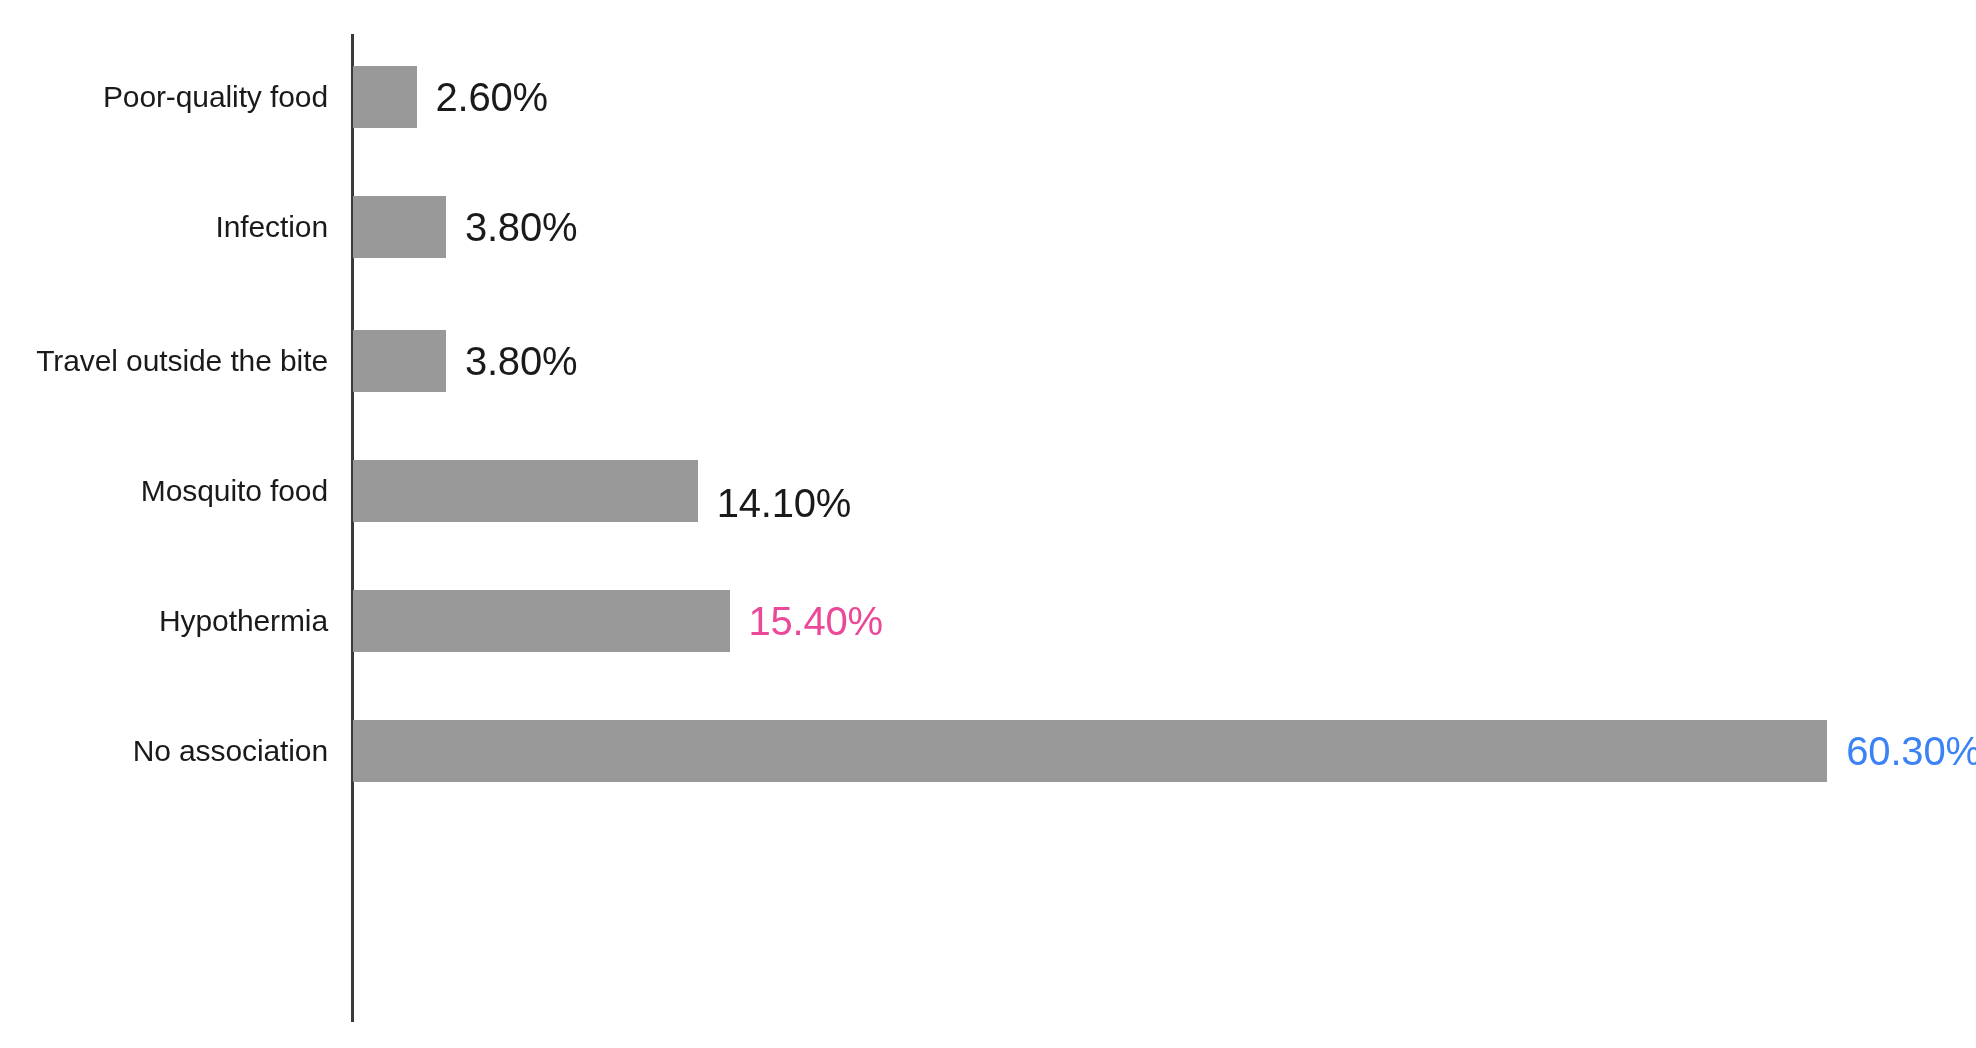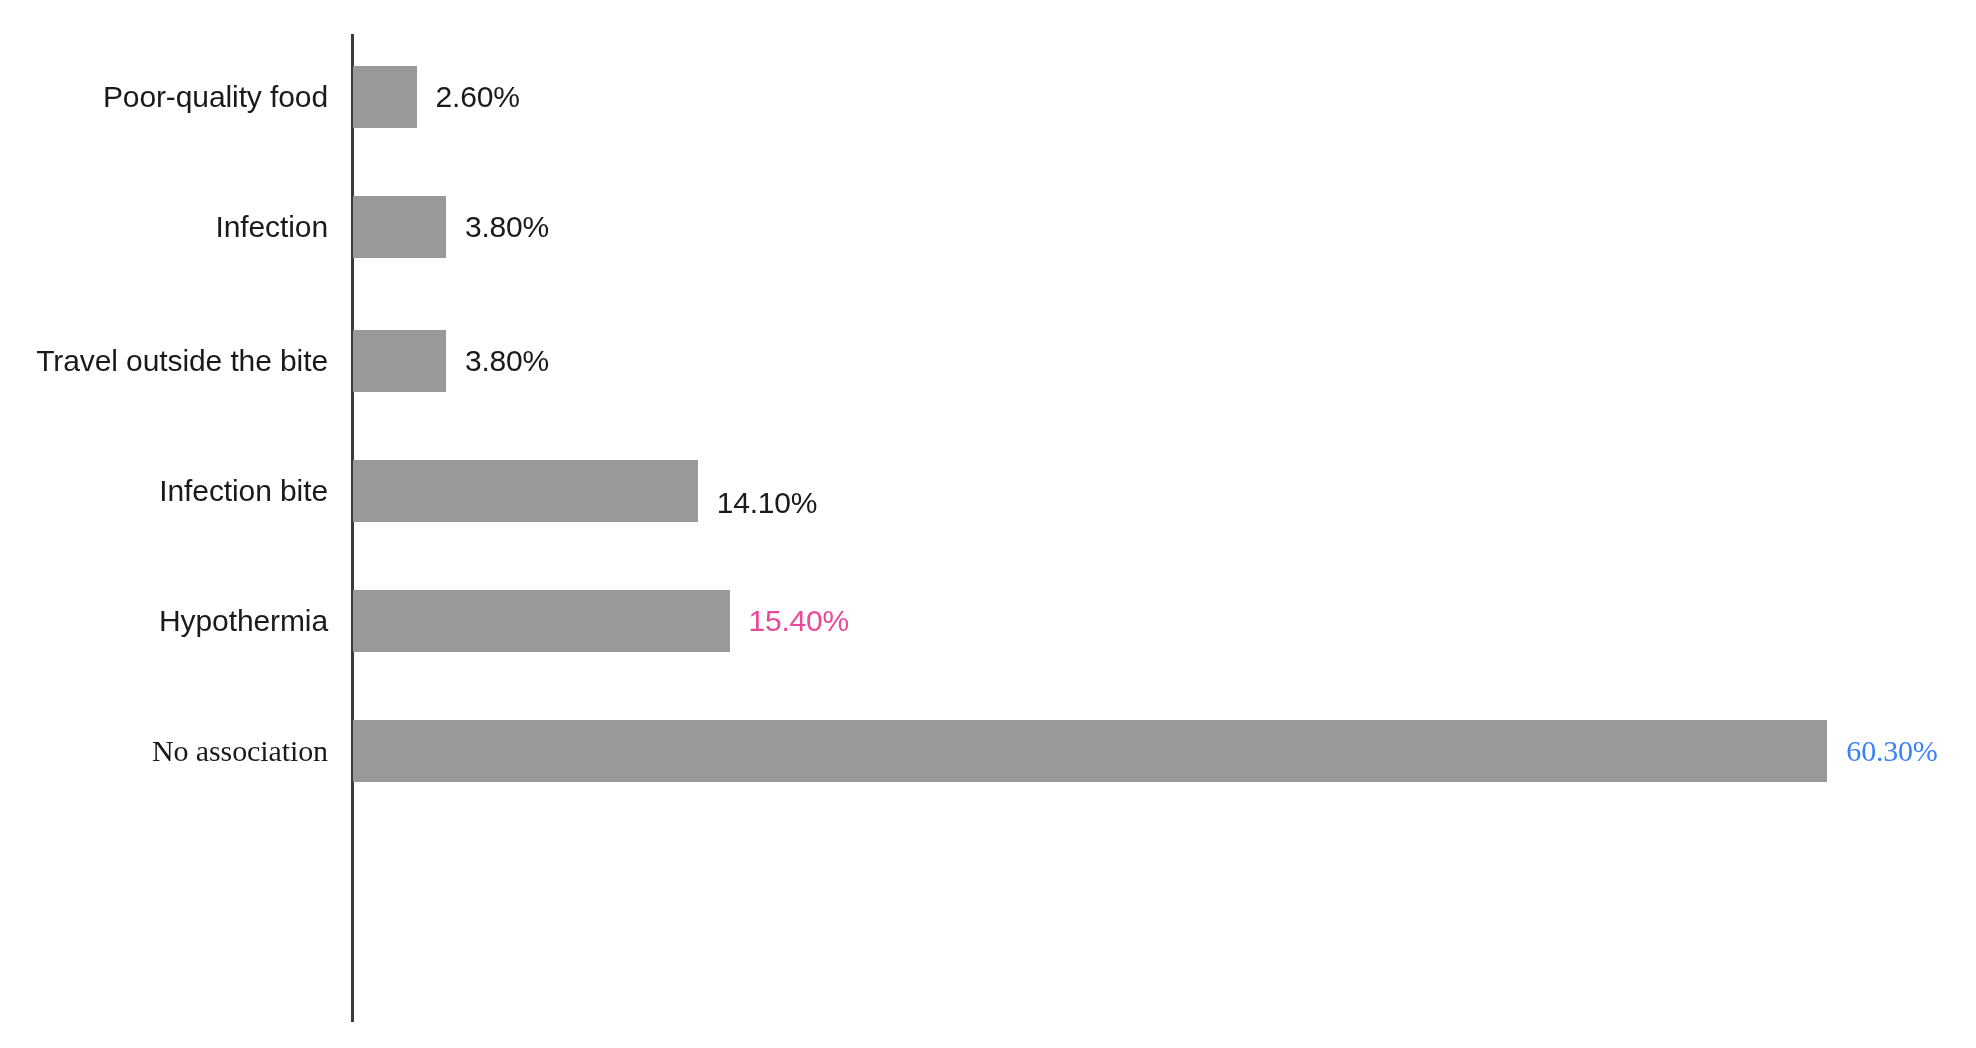--- a/index.html
+++ b/index.html
@@ -80,21 +80,21 @@
 
   .bar {
     height: 62px;
     background: #999999;
     flex: 0 0 auto;
   }
 
   .value-label {
     margin-left: 19px;
     color: #1a1a1a;
-    font-size: 30px;
+    font-size: 40px;
     line-height: 1;
     white-space: nowrap;
     letter-spacing: -0.2px;
   }
 </style>
 </head>
 <body>
 
 <div id="chart-root" style="background: rgb(255, 255, 255);">
   <div id="axis-line" style="left: 351px; background: rgb(58, 58, 58);"></div>
@@ -121,37 +121,37 @@
         <div class="cat-label" style="color: rgb(26, 26, 26);">
           <span class="line">Travel outside the bite</span>
         </div>
         <div class="bar-wrap" style="left: 353px; height: 128px;">
           <div class="bar" style="width: 92.91px; height: 62px; background: rgb(153, 153, 153);"></div>
           <div class="value-label" style="color: rgb(26, 26, 26);">3.80%</div>
         </div>
       </div>
       <div class="bar-row" style="top: 427px; height: 128px;">
         <div class="cat-label" style="color: rgb(26, 26, 26);">
-          <span class="line">Infection bite</span>
+          <span class="line">Mosquito food</span>
         </div>
         <div class="bar-wrap" style="left: 353px; height: 128px;">
           <div class="bar" style="width: 344.745px; height: 62px; background: rgb(153, 153, 153);"></div>
           <div class="value-label" style="color: rgb(26, 26, 26); margin-top: 24px;">14.10%</div>
         </div>
       </div>
       <div class="bar-row" style="top: 557px; height: 128px;">
         <div class="cat-label" style="color: rgb(26, 26, 26);">
           <span class="line">Hypothermia</span>
         </div>
         <div class="bar-wrap" style="left: 353px; height: 128px;">
           <div class="bar" style="width: 376.53px; height: 62px; background: rgb(153, 153, 153);"></div>
           <div class="value-label" style="color: #ec4899;">15.40%</div>
         </div>
       </div>
-      <div class="bar-row" style="top: 687px; height: 128px; font-family: Liberation Serif, serif;">
+      <div class="bar-row" style="top: 687px; height: 128px;">
         <div class="cat-label" style="color: rgb(26, 26, 26);">
           <span class="line">No association</span>
         </div>
         <div class="bar-wrap" style="left: 353px; height: 128px;">
           <div class="bar" style="width: 1474.33px; height: 62px; background: rgb(153, 153, 153);"></div>
           <div class="value-label" style="color: #3b82f6;">60.30%</div>
         </div>
       </div>
     </div>
 </div>

